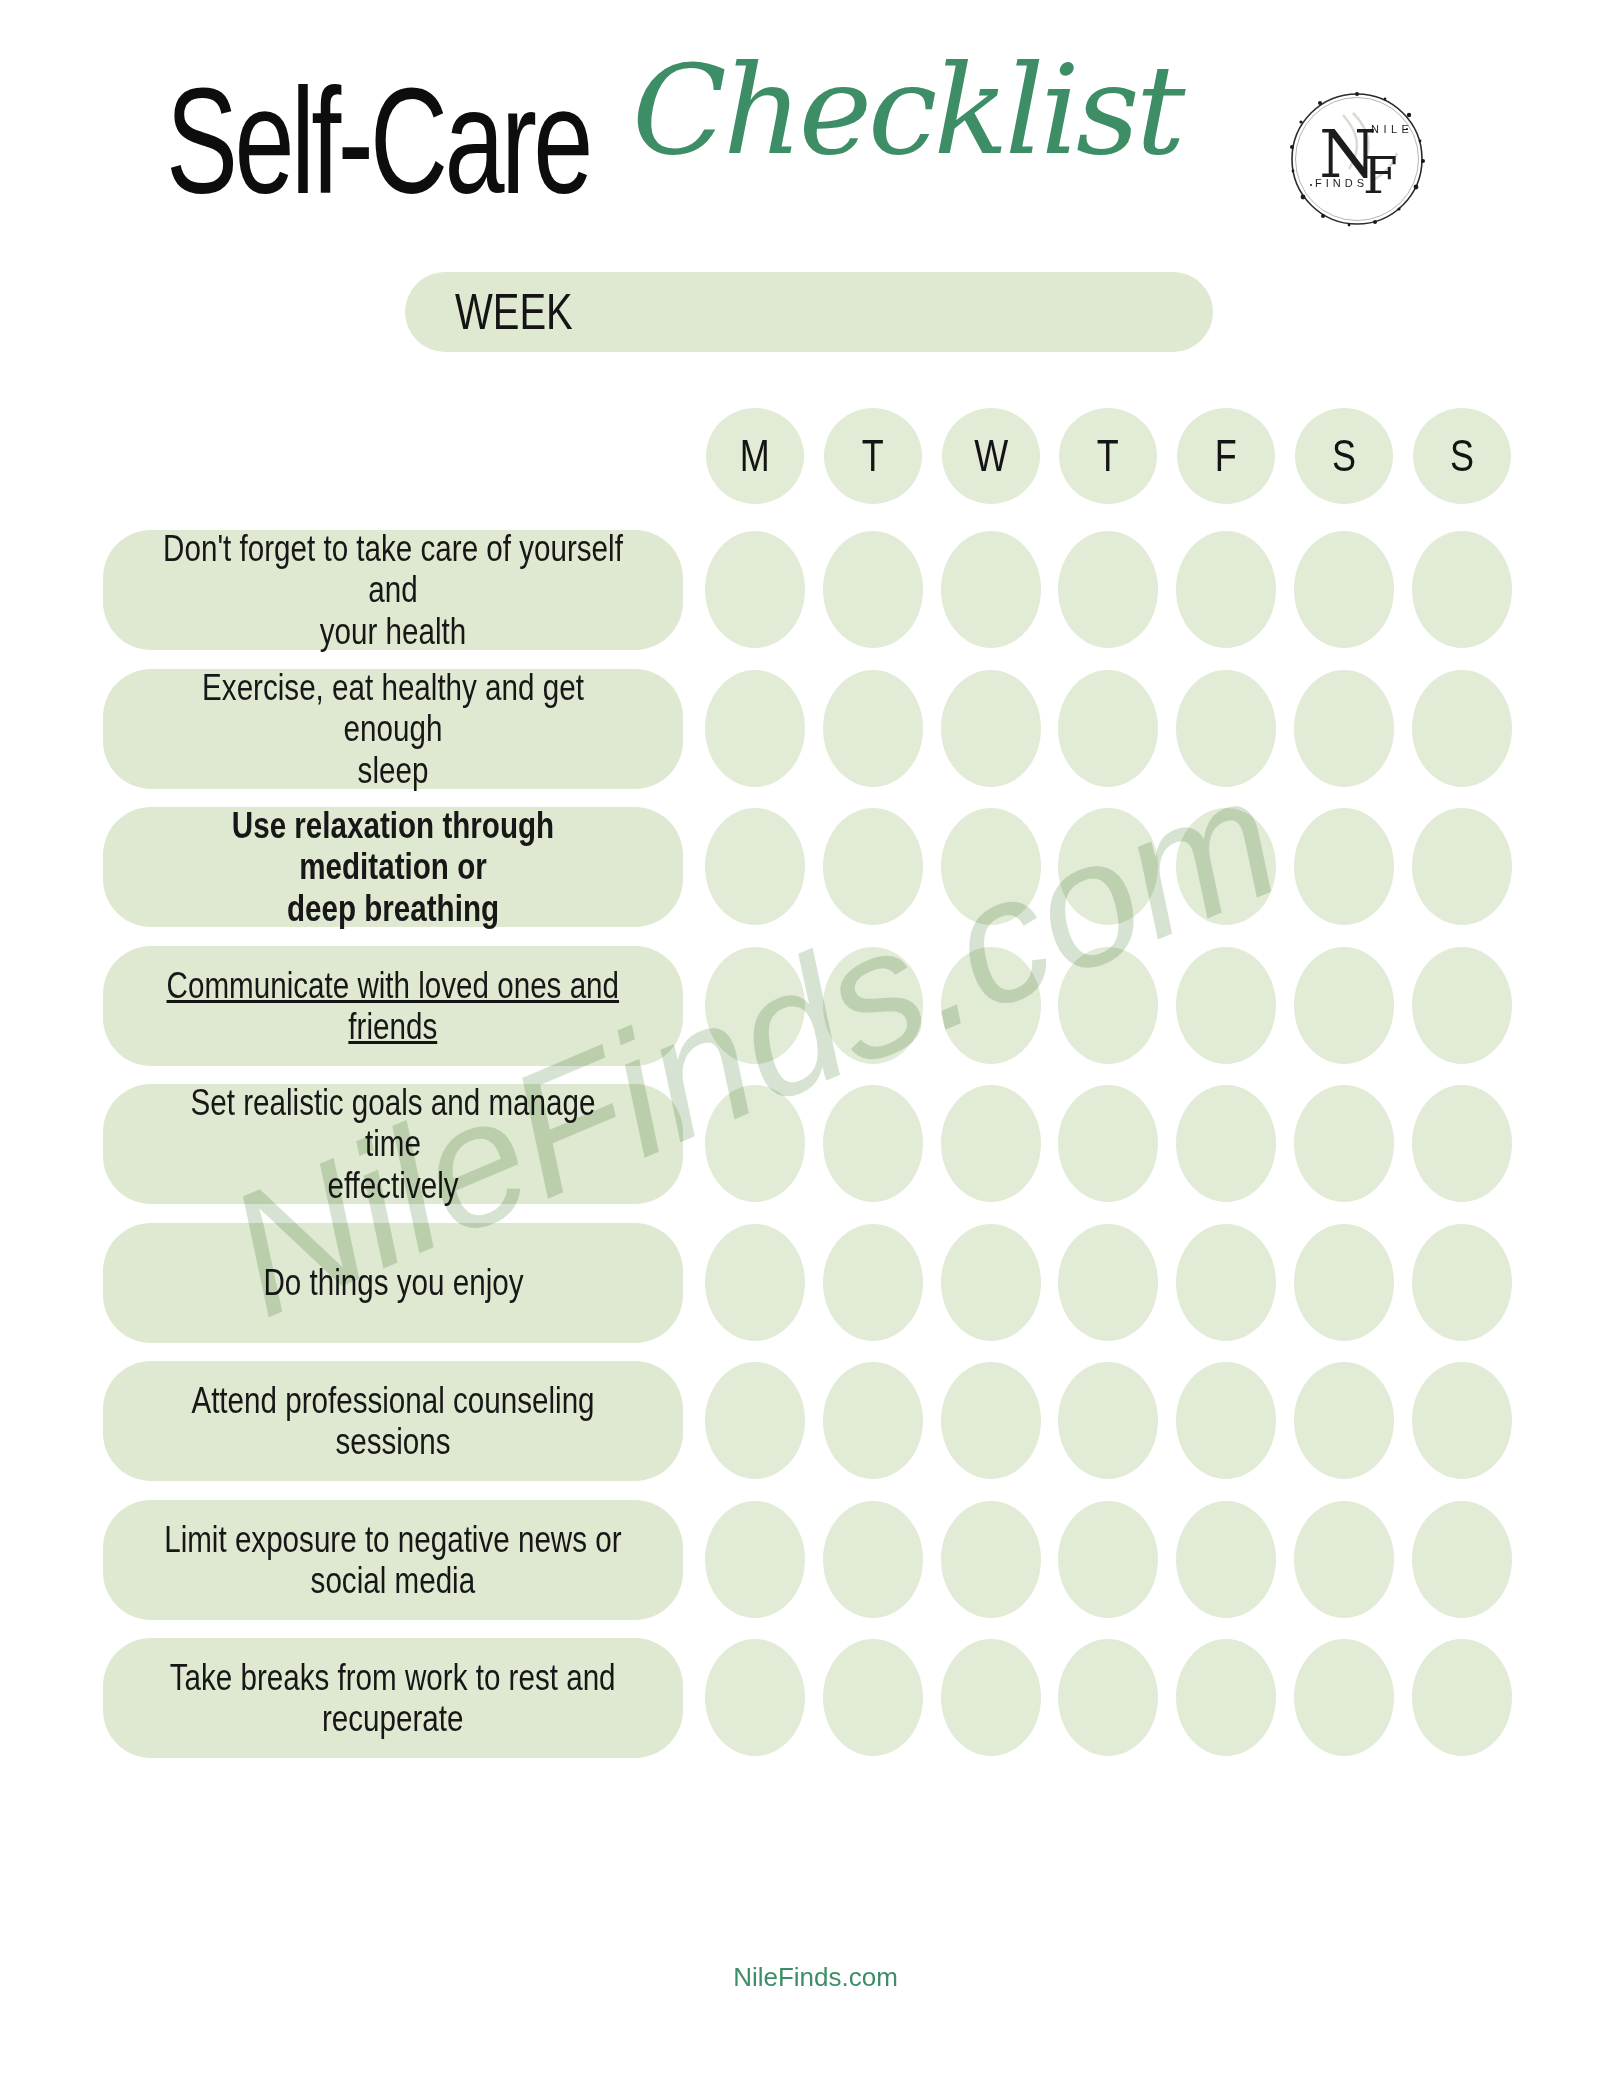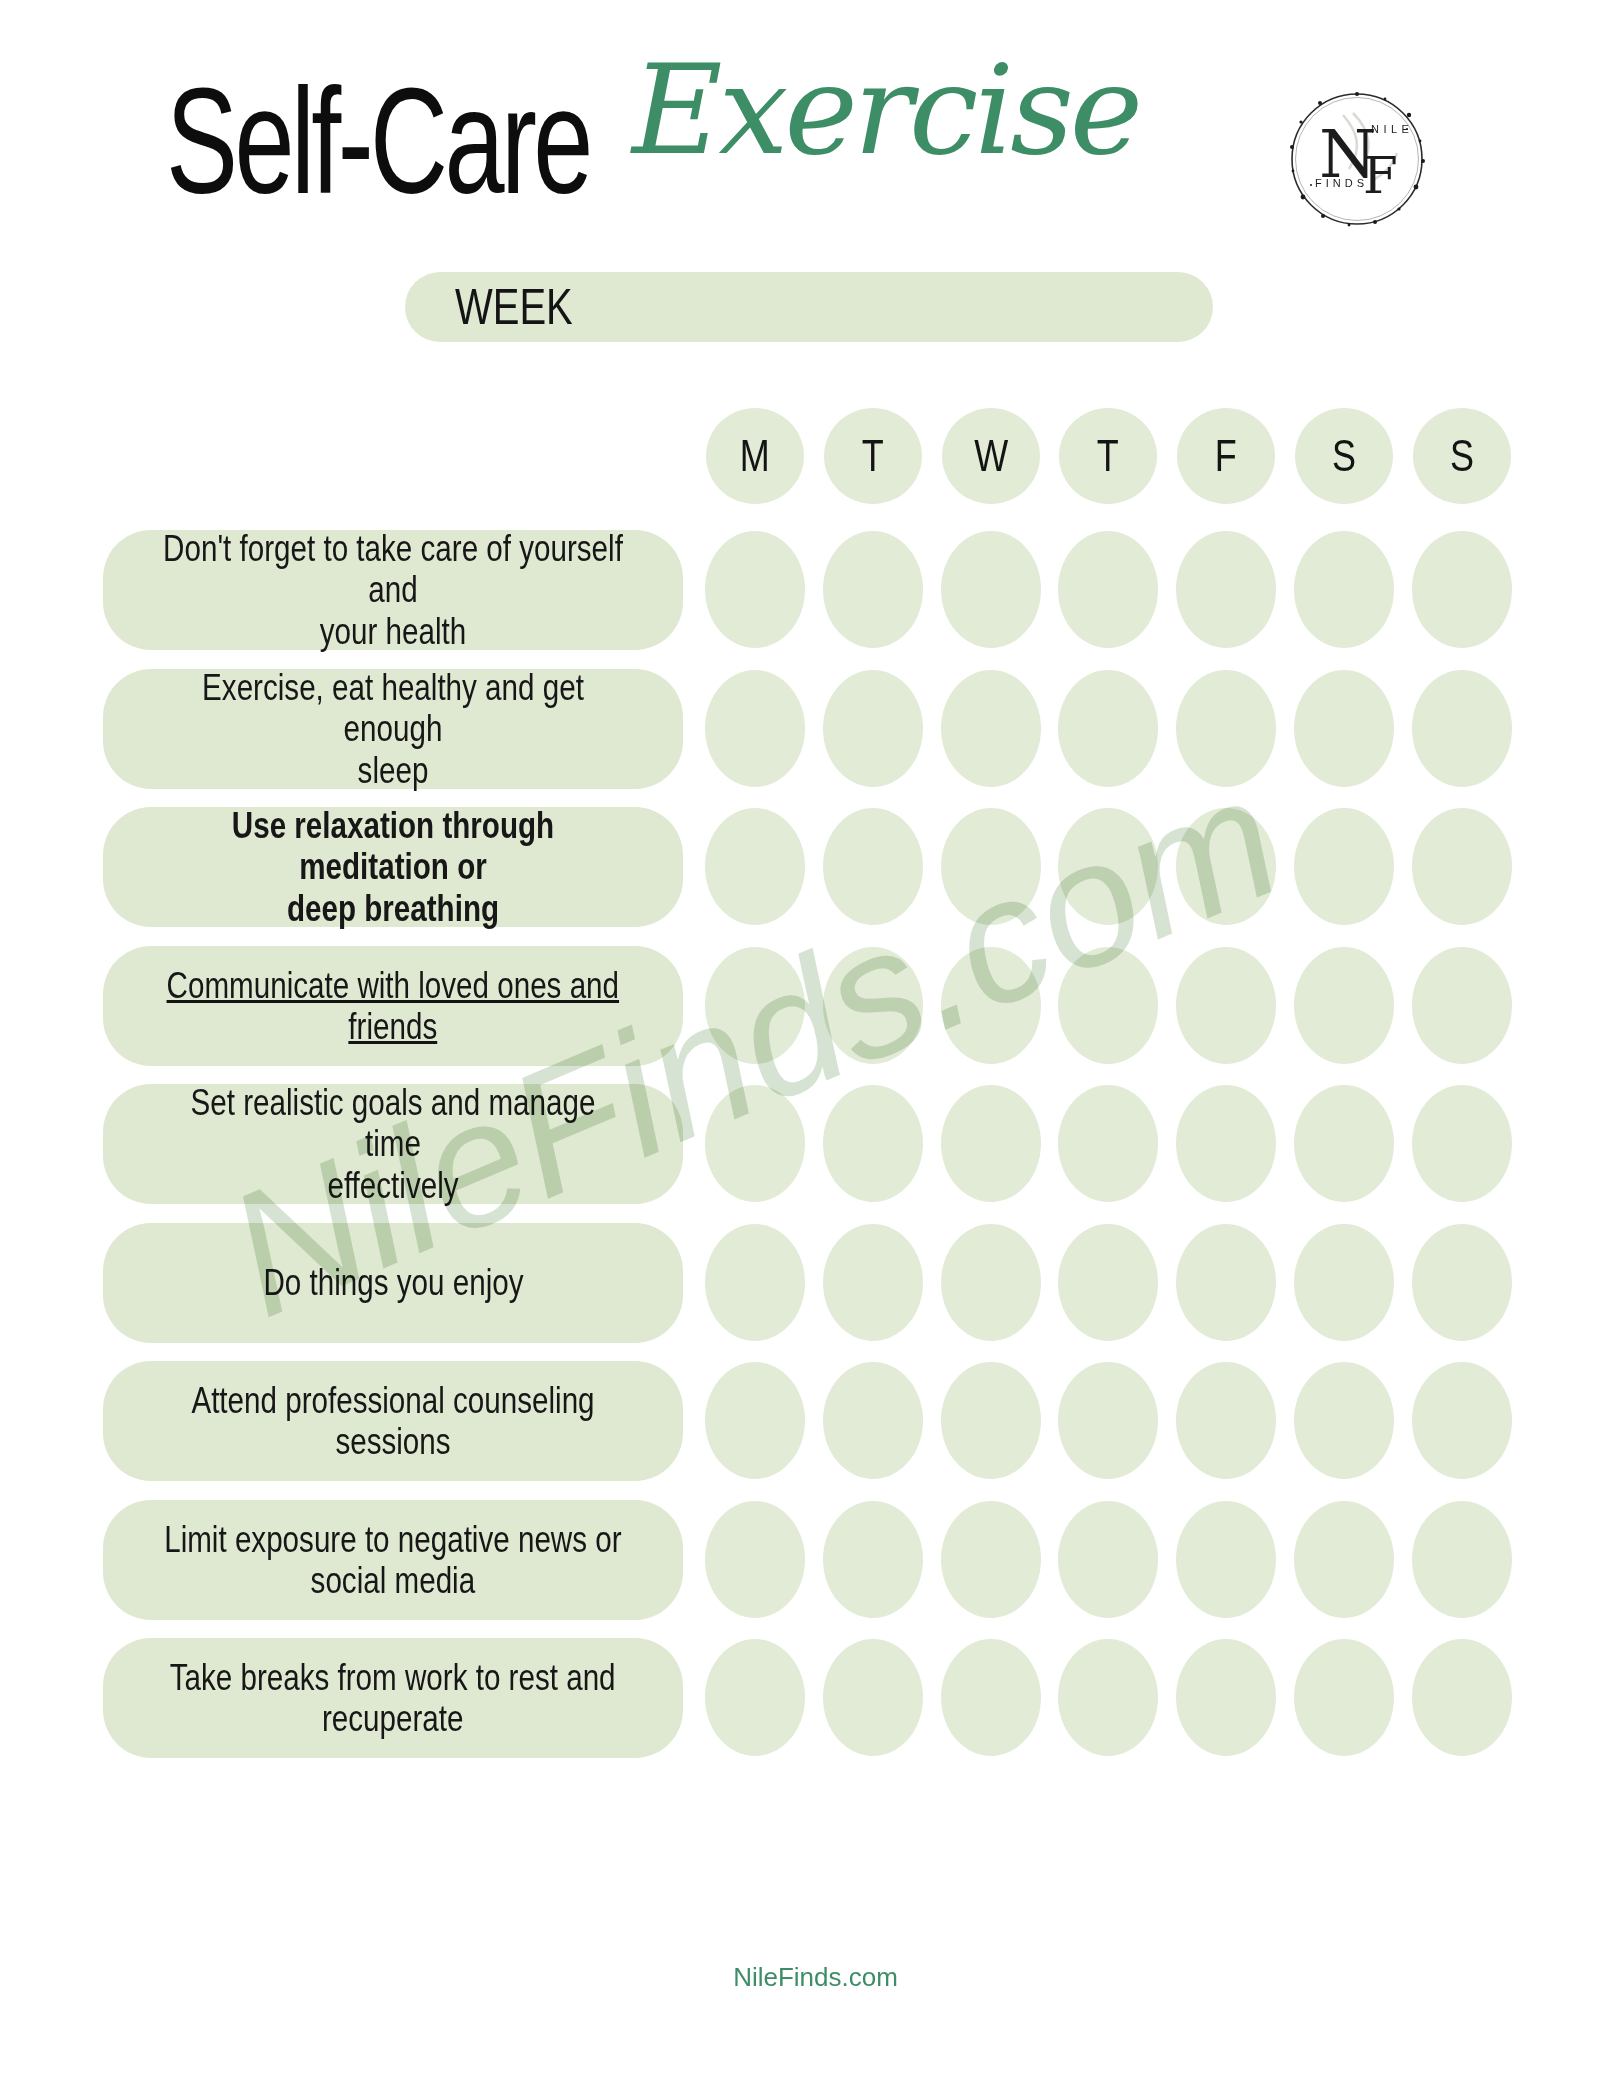--- a/index.html
+++ b/index.html
@@ -11,21 +11,21 @@
               letter-spacing:-5px;color:#0d0d0d;white-space:nowrap;
               transform:scaleX(.72);transform-origin:left top;line-height:1;}
   .title-script{position:absolute;left:632px;top:48px;font-family:"DejaVu Serif",serif;
                 font-style:italic;font-size:124px;line-height:1;color:var(--accent_green);
                 letter-spacing:-4px;white-space:nowrap;}
 
   
   .logo{position:absolute;left:1287px;top:89px;width:140px;height:140px;}
 
   
-  .week-bar{position:absolute;left:405px;top:272px;width:808px;height:70px;
+  .week-bar{position:absolute;left:405px;top:272px;width:808px;height:80px;
             background:var(--pill);border-radius:43px;display:flex;align-items:center;}
   .week-label{margin-left:50px;font-size:50px;line-height:1;
               transform:scaleX(.8);transform-origin:left center;}
 
   
   .activity-pill{position:absolute;left:103px;top:408px;width:580px;height:96px;
                  background:var(--pill);border-radius:48px;
                  display:flex;align-items:center;justify-content:center;}
   .activity-label{font-size:45px;transform:scaleX(.78);letter-spacing:1px;}
   .day-head{position:absolute;top:408px;width:98px;height:96px;background:var(--cell);
@@ -53,21 +53,21 @@
              font-style:italic;color:var(--watermark);white-space:nowrap;
              transform:rotate(-23deg);transform-origin:left center;
              mix-blend-mode:multiply;pointer-events:none;z-index:5;}
 </style>
 </head>
 <body>
 
 <div class="page">
 
   <div class="title-main">Self-Care</div>
-  <div class="title-script">Exercise</div>
+  <div class="title-script">Checklist</div>
 
   <svg class="logo" viewBox="0 0 140 140">
     <circle cx="70" cy="70" r="65" fill="none" stroke="#2b2b2b" stroke-width="1.6"></circle>
     <circle cx="70" cy="70" r="61.5" fill="none" stroke="#2b2b2b" stroke-width="0.7" opacity="0.5"></circle>
     <g fill="#1a1a1a">
       <circle cx="70" cy="5" r="2"></circle>
         <circle cx="98" cy="10" r="1.4"></circle>
         <circle cx="122" cy="26" r="2.2"></circle>
       <circle cx="133" cy="52" r="1.4"></circle>
         <circle cx="136" cy="72" r="2"></circle>

